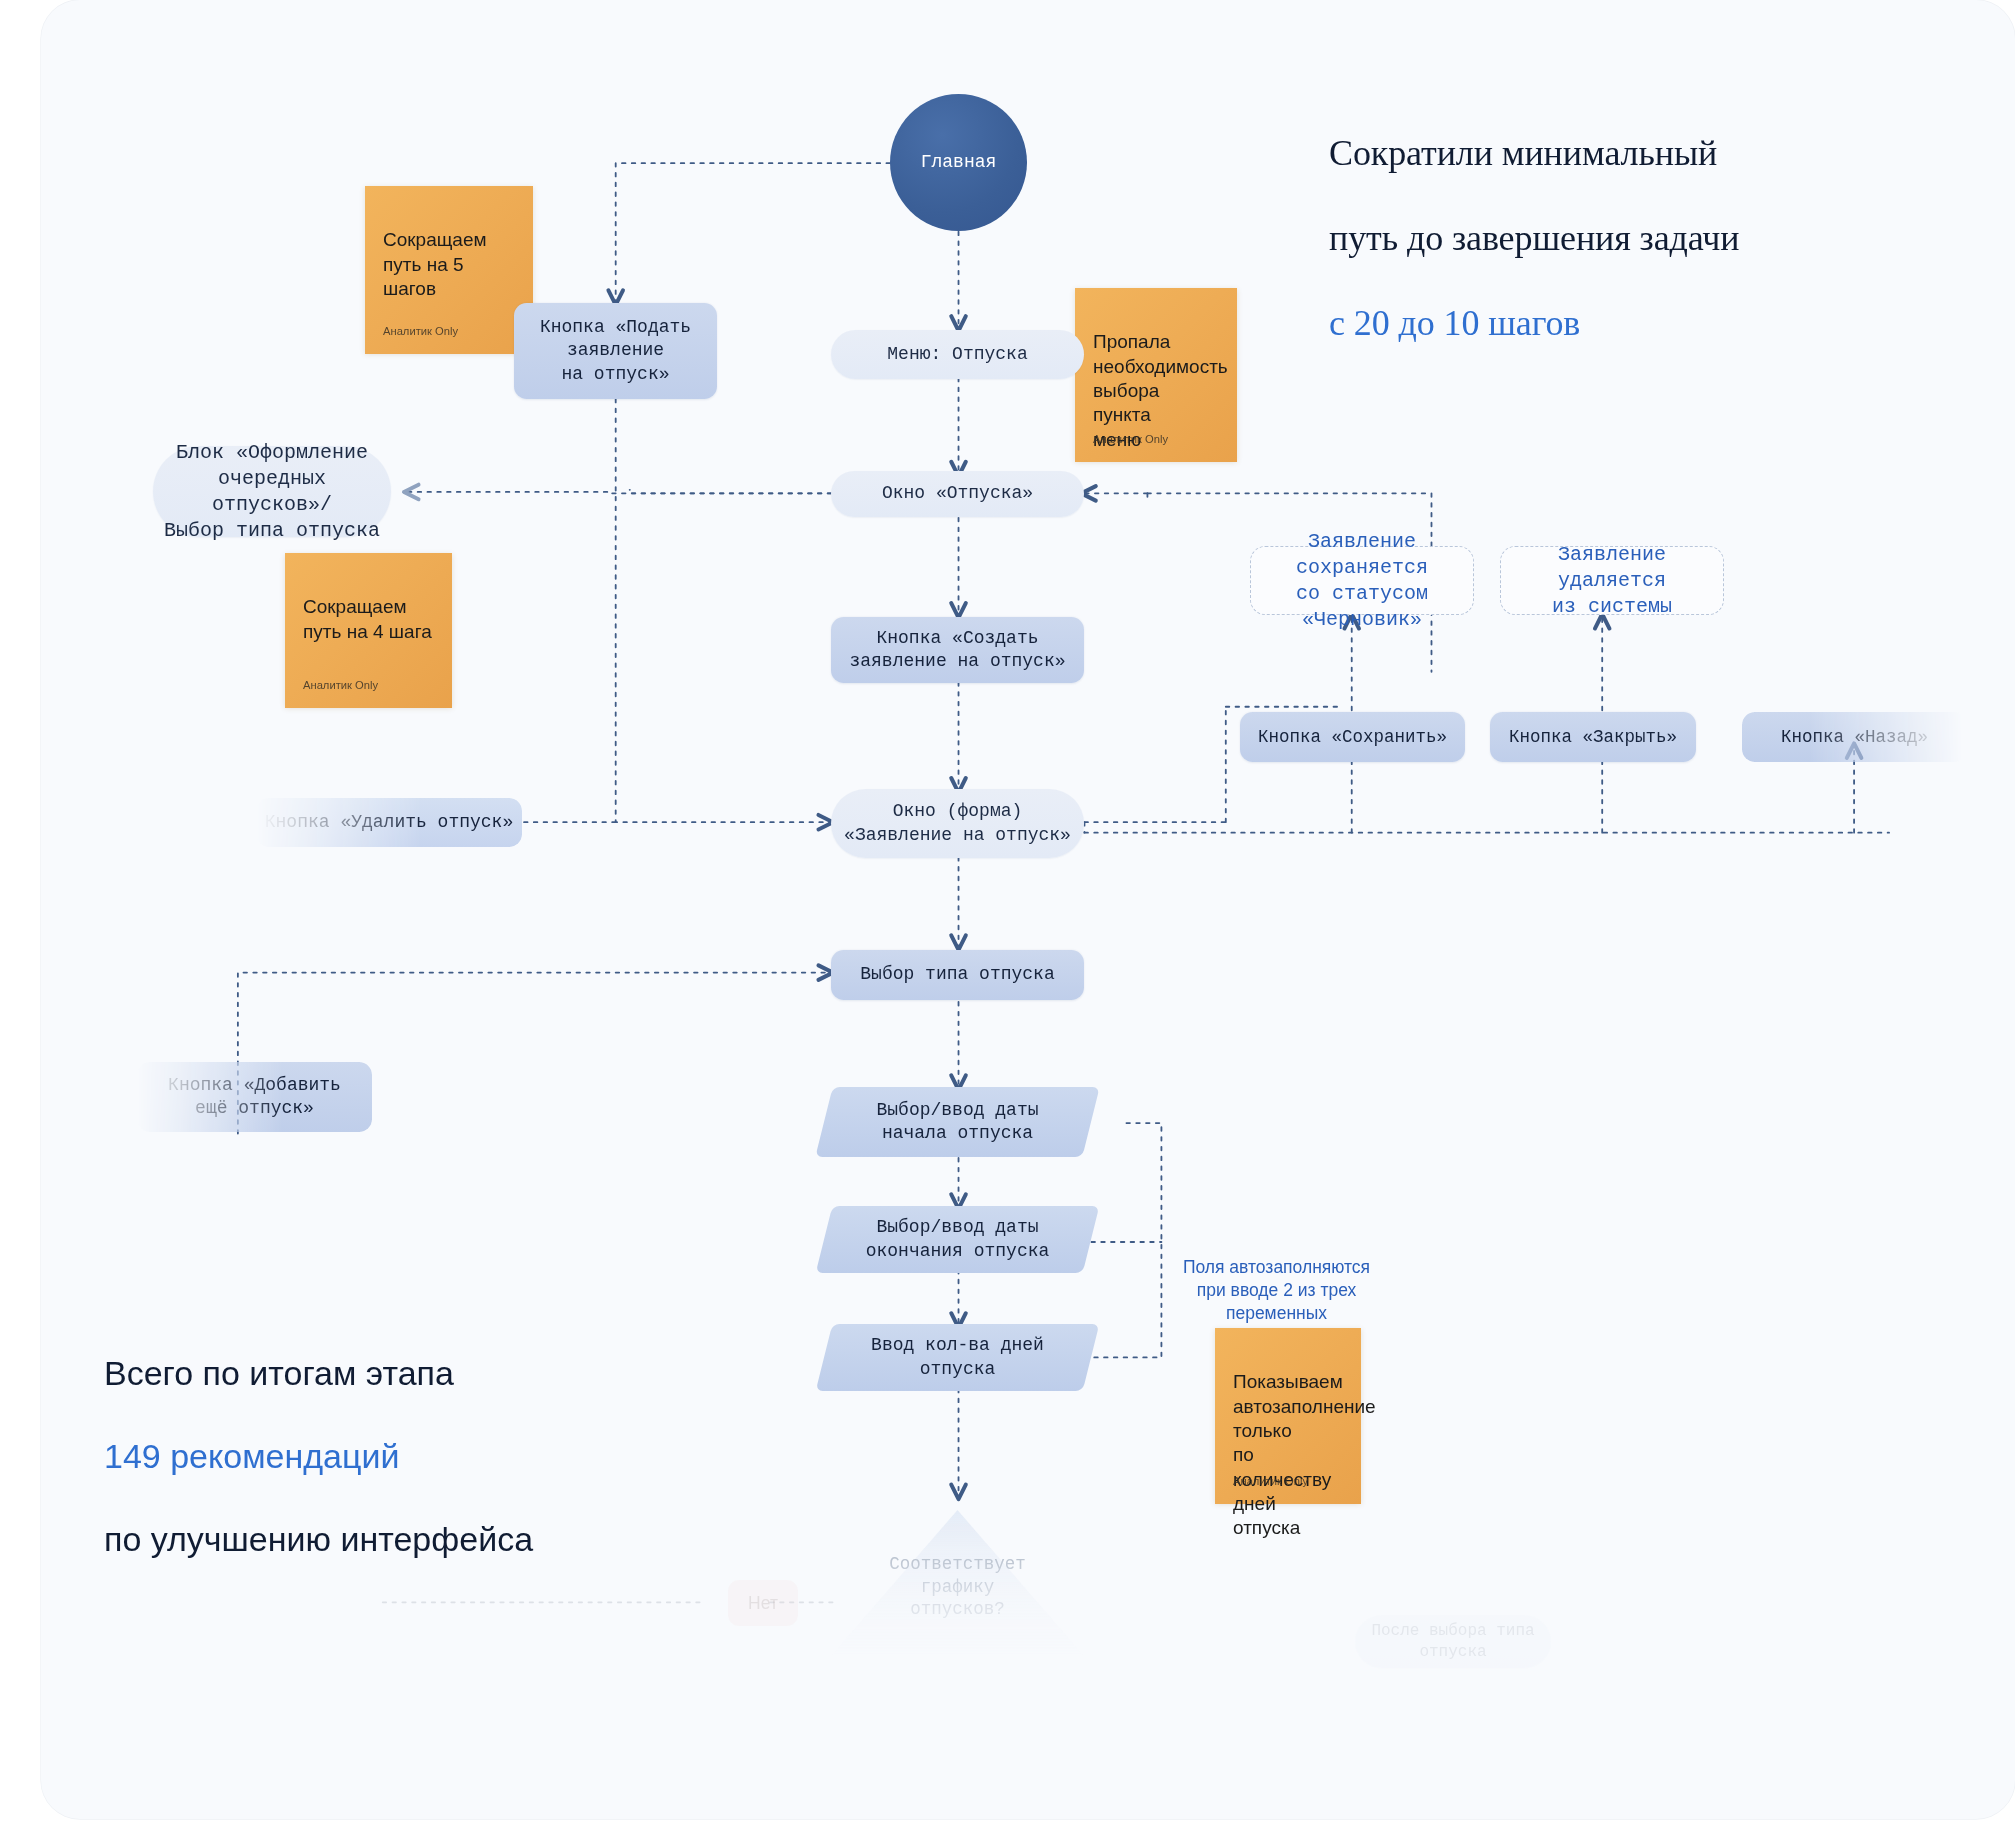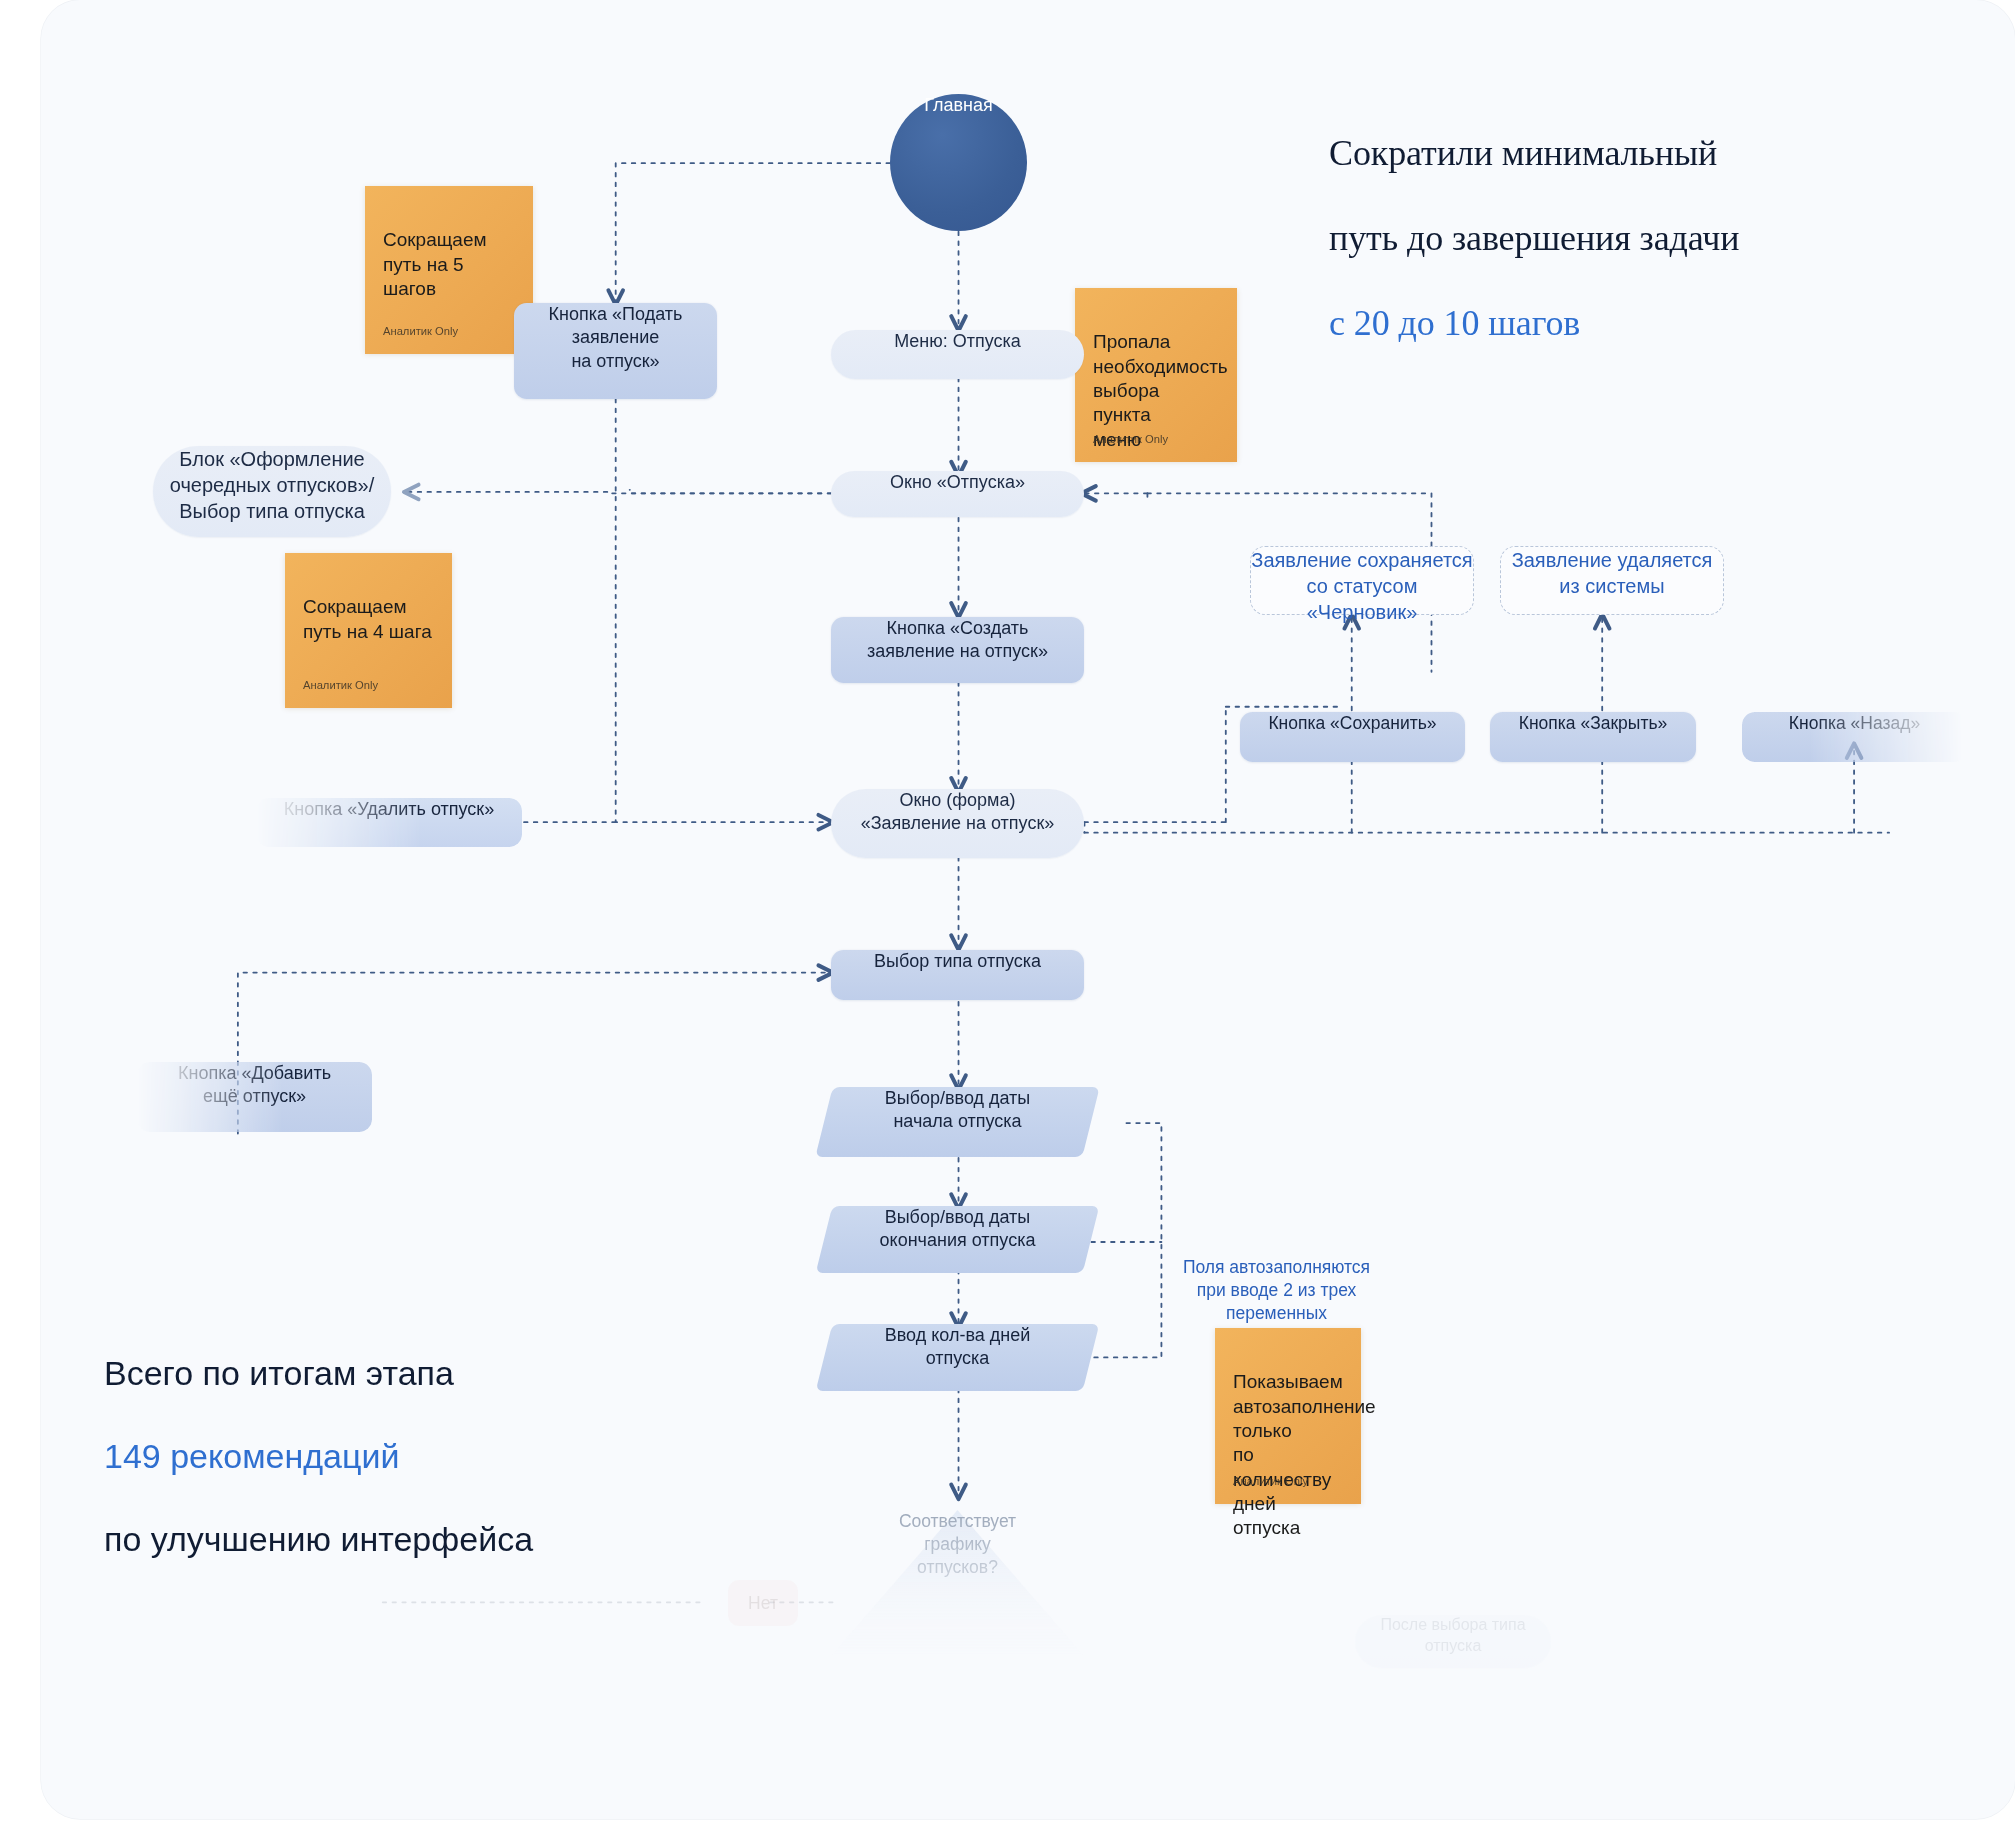--- a/index.html
+++ b/index.html
@@ -27,27 +27,28 @@
   #svg-layer{
     position:absolute; left:0; top:0;
     width:2015px; height:1841px;
     pointer-events:none;
   }
 
   
   .node{
     position:absolute;
     display:flex;
-    align-items:flex-start;
+    align-items:center;
     justify-content:center;
     text-align:center;
     box-sizing:border-box;
     line-height:1.30;
     color:#16233c;
     white-space:pre-line;
+    font-family:Liberation Mono, monospace;
   }
 
   
   .n-window{
     background:linear-gradient(180deg,#e9eef7 0%,#e3eaf6 100%);
     border-radius:699px;
     font-size:18px;
     color:#1d2b45;
     box-shadow:0 0.7px 1.4px rgba(40,70,120,.07);
   }

